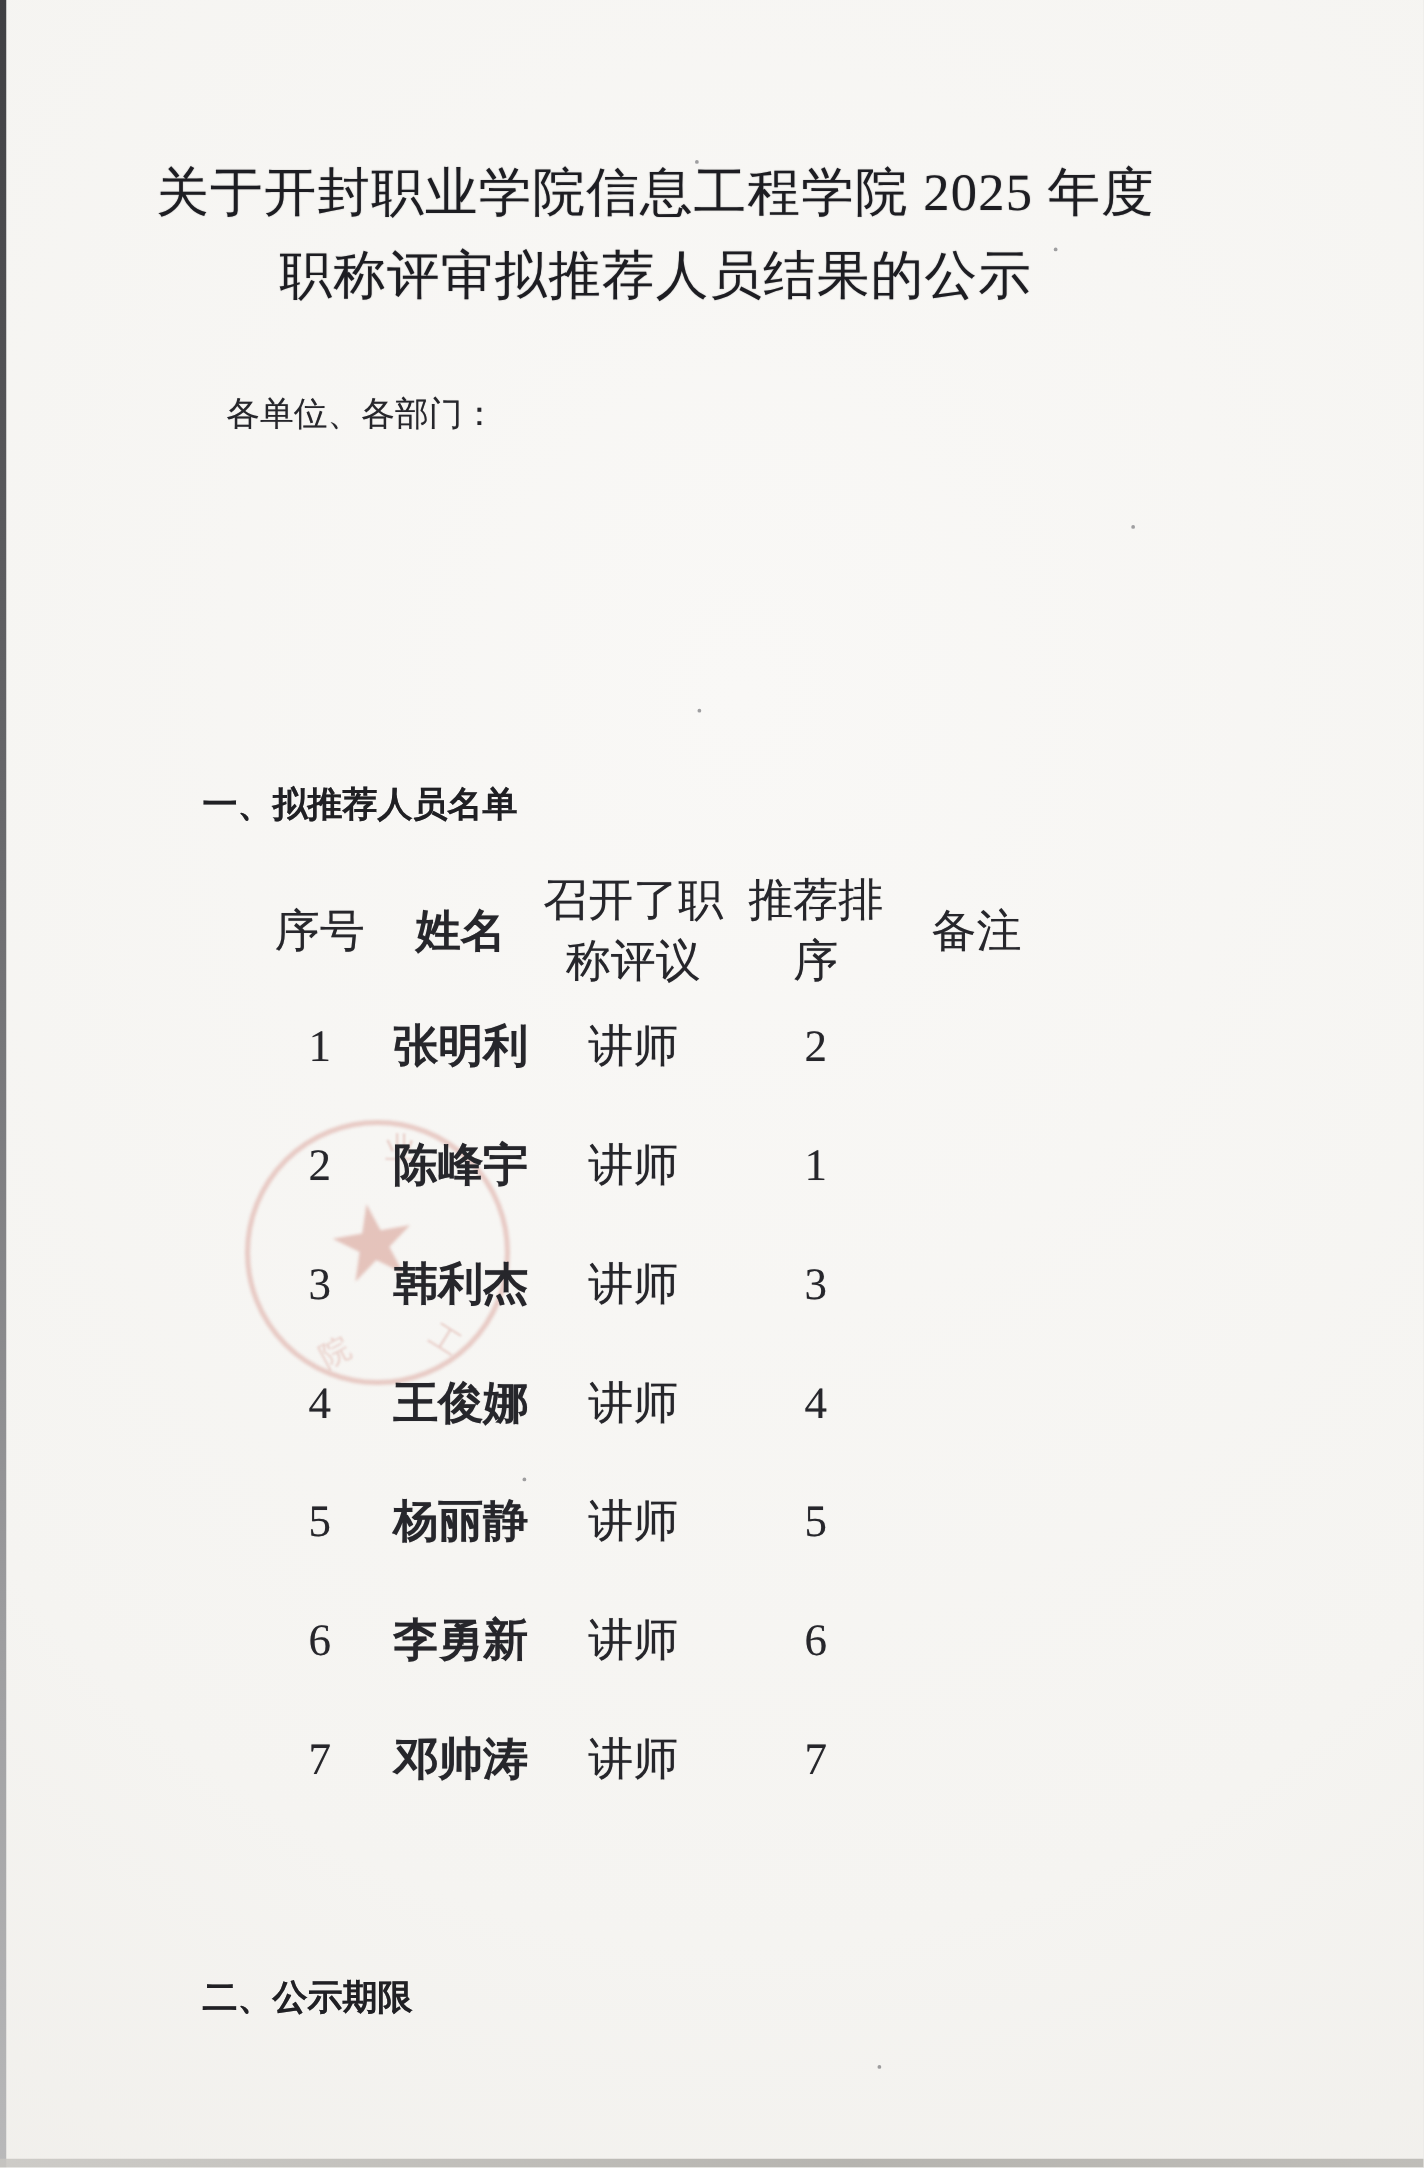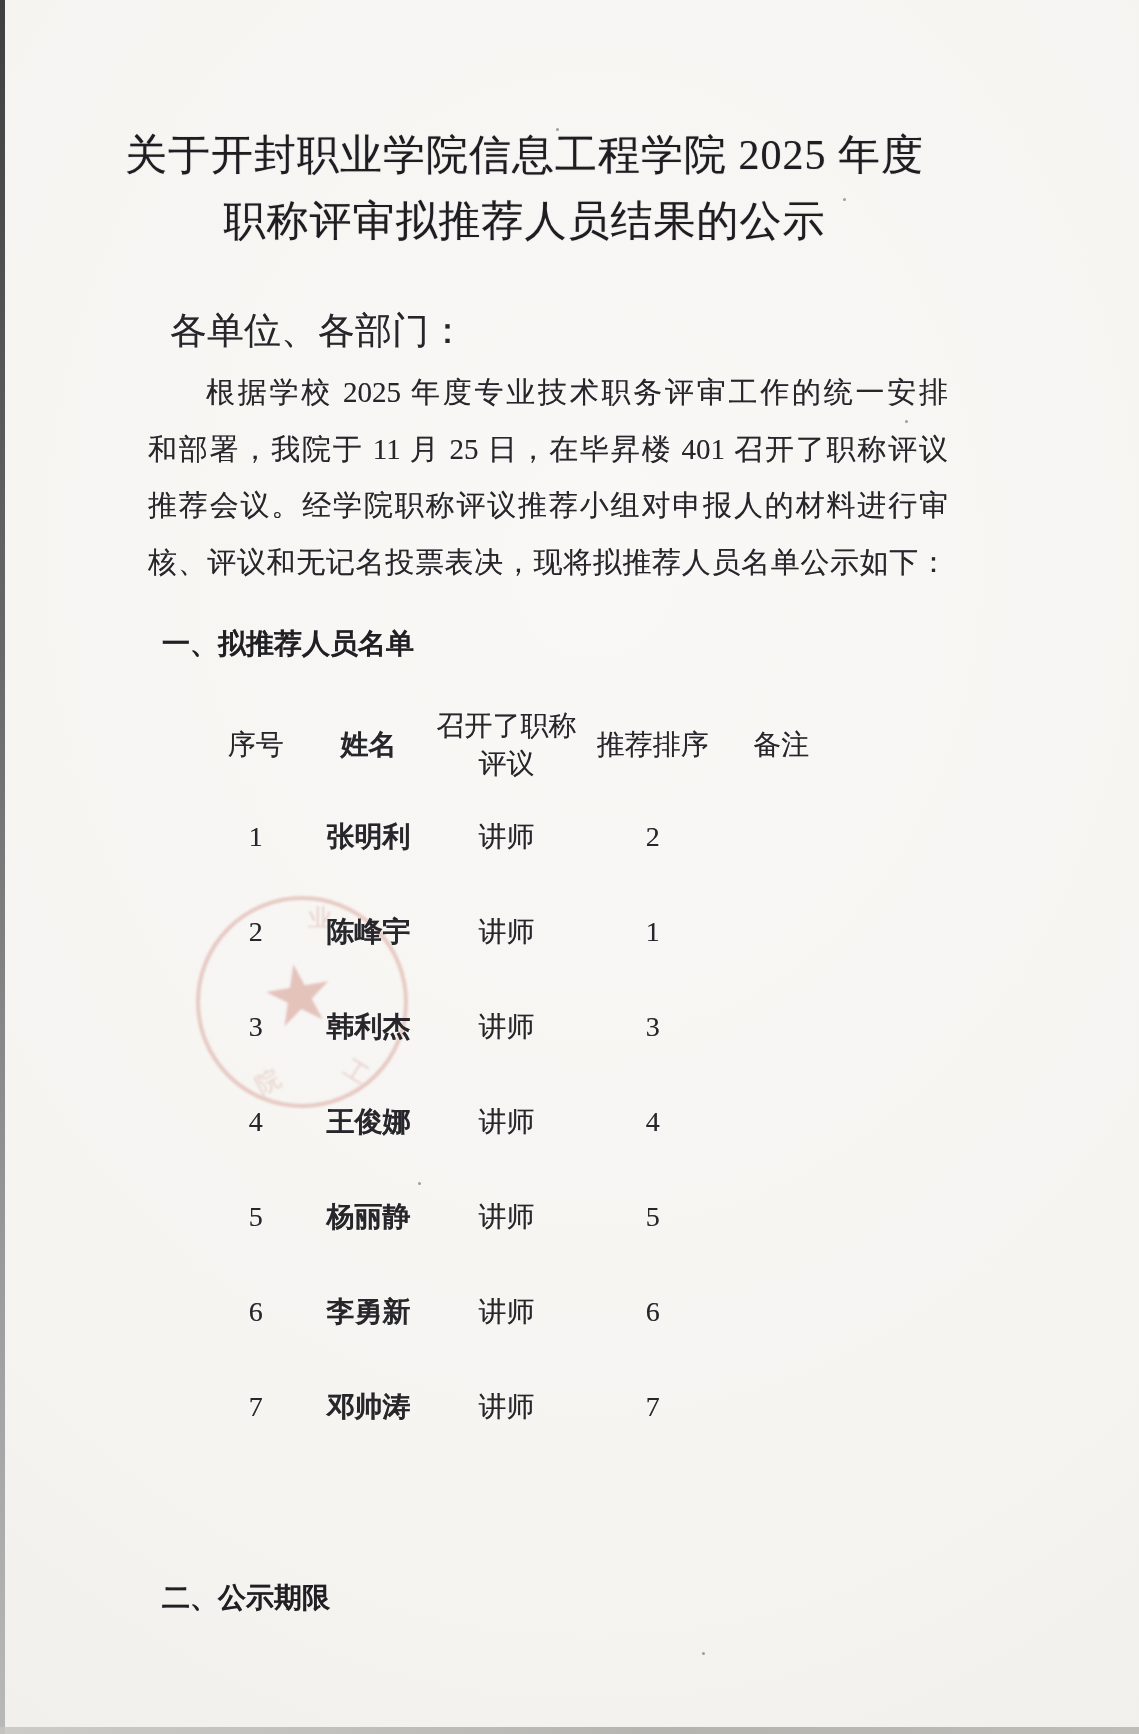--- a/index.html
+++ b/index.html
@@ -17,21 +17,21 @@
   .edge-bottom {
     position:absolute; left:0; bottom:0; width:100%; height:7px; opacity:.85;
     background:linear-gradient(90deg,#c7c5c1 0%, #aba9a4 60%, #b6b4af 100%);
   }
   .title {
     position:absolute; top:122px; left:10px; right:100px; text-align:center;
     font-weight:400; font-size:42px; line-height:66px; letter-spacing:1px;
     color:#1d1d22; text-shadow:0 0 1px rgba(30,30,35,.45);
   }
   .salutation {
-    position:absolute; top:312px; left:170px; font-size:37px; line-height:38px;
+    position:absolute; top:312px; left:181px; font-size:27px; line-height:38px;
     text-shadow:0 0 .6px rgba(35,35,40,.4);
   }
   .para {
     position:absolute; top:372px; left:148px; width:800px;
     text-shadow:0 0 .6px rgba(35,35,40,.4);
   }
   .para .line {
     height:56.5px; font-size:29px; line-height:40px;
     text-align:justify; text-align-last:justify;
   }
@@ -39,21 +39,21 @@
   .sec-heading {
     position:absolute; left:162px;
     font-family:"Liberation Sans","DejaVu Sans",sans-serif;
     font-weight:700; font-size:28px; line-height:40px; color:#202024;
     text-shadow:0 0 .5px rgba(32,32,36,.45);
   }
   #sec1 { top:624px; }
   #sec2 { top:1578px; }
   .ptable {
     position:absolute; top:724px; left:205px; width:635px; height:680px;
-    font-size:28px; text-shadow:0 0 .6px rgba(35,35,40,.4);
+    font-size:36px; text-shadow:0 0 .6px rgba(35,35,40,.4);
   }
   .trow {
     position:absolute; left:0; width:100%; height:42px;
     display:flex; align-items:center;
     top:calc(92px + var(--i) * 95px);
   }
   .trow.thead { top:0; }
   .cell { text-align:center; }
   .c1 { width:16%; } .c2 { width:19.5%;font-weight:bold; } .c3 { width:24%; }
   .c4 { width:22%; } .c5 { width:18.5%; }
@@ -96,26 +96,20 @@
     <div class="stamp-mark m3">院</div>
   </div>
 
   <div class="title">
     <div>关于开封职业学院信息工程学院 2025 年度</div>
     <div>职称评审拟推荐人员结果的公示</div>
   </div>
 
   <div class="salutation">各单位、各部门：</div>
 
-  <div class="para">
-    <div class="line indent">根据学校 2025 年度专业技术职务评审工作的统一安排</div>
-    <div class="line">和部署，我院于 11 月 25 日，在毕昇楼 401 召开了职称评议</div>
-    <div class="line">推荐会议。经学院职称评议推荐小组对申报人的材料进行审</div>
-    <div class="line">核、评议和无记名投票表决，现将拟推荐人员名单公示如下：</div>
-  </div>
 
   <div class="sec-heading" id="sec1">一、拟推荐人员名单</div>
 
   <div class="ptable">
     <div class="trow thead">
       <div class="cell c1">序号</div>
       <div class="cell c2">姓名</div>
       <div class="cell c3">召开了职称评议</div>
       <div class="cell c4">推荐排序</div>
       <div class="cell c5">备注</div>

